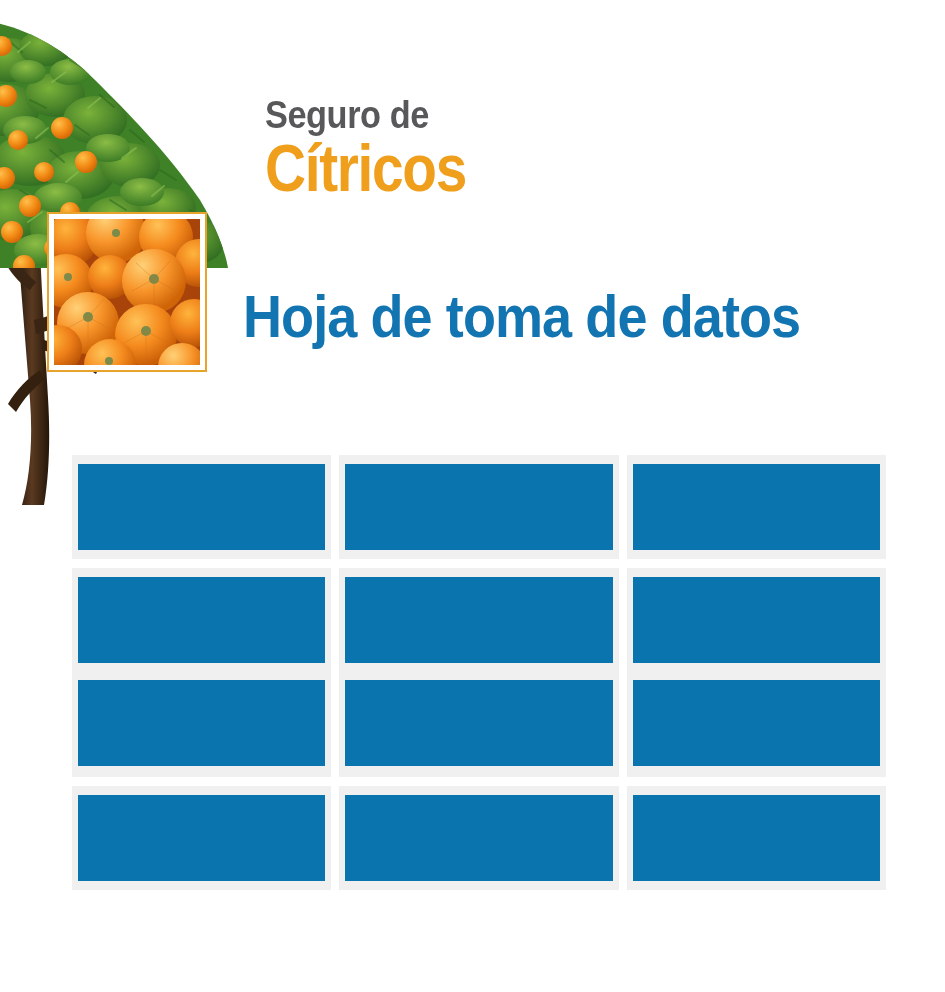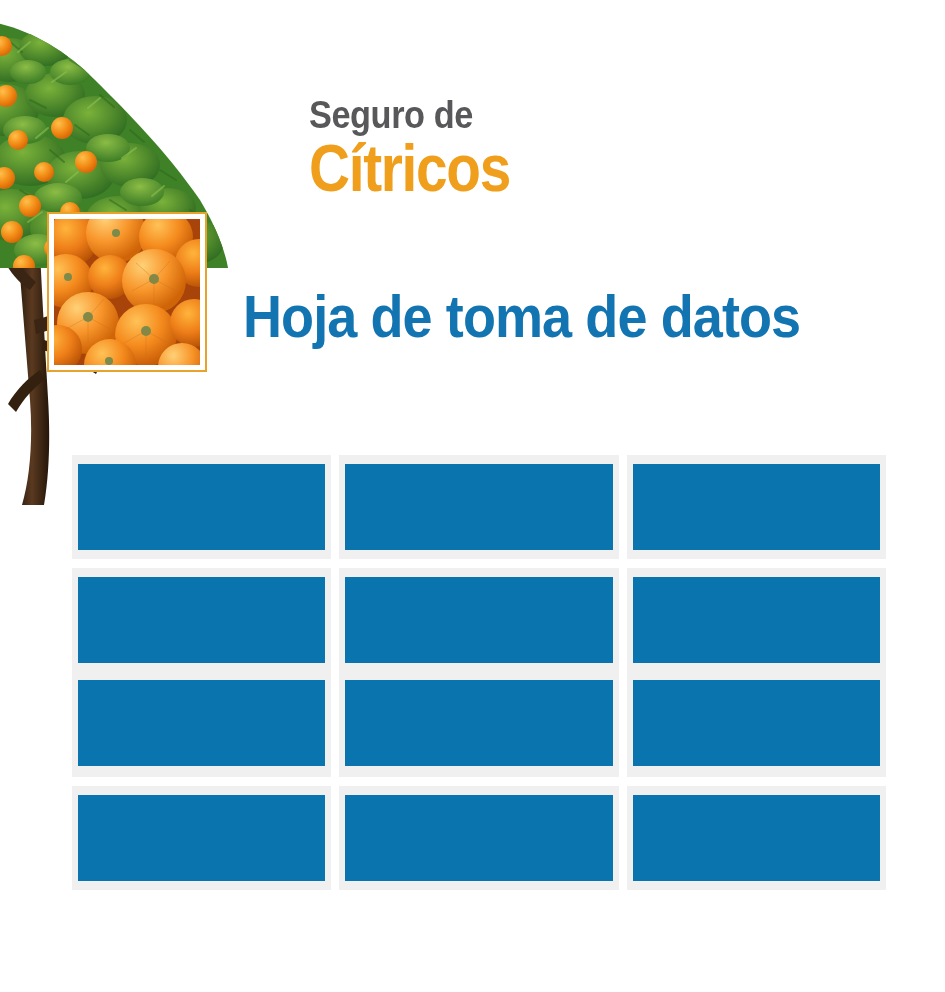--- a/index.html
+++ b/index.html
@@ -49,21 +49,20 @@
     position: relative;
     background: #c4500f;
   }
   .inset-photo svg { display: block; }
 
   
   .title-block {
     position: absolute;
     left: 265px;
     top: 96px;
-    margin-left: 44px;
   }
   .title-pre {
     font-size: 39px;
     font-weight: bold;
     color: #58585A;
     letter-spacing: -0.5px;
     line-height: 0.95;
     font-stretch: condensed;
     transform: scaleX(0.88);
     transform-origin: left center;

